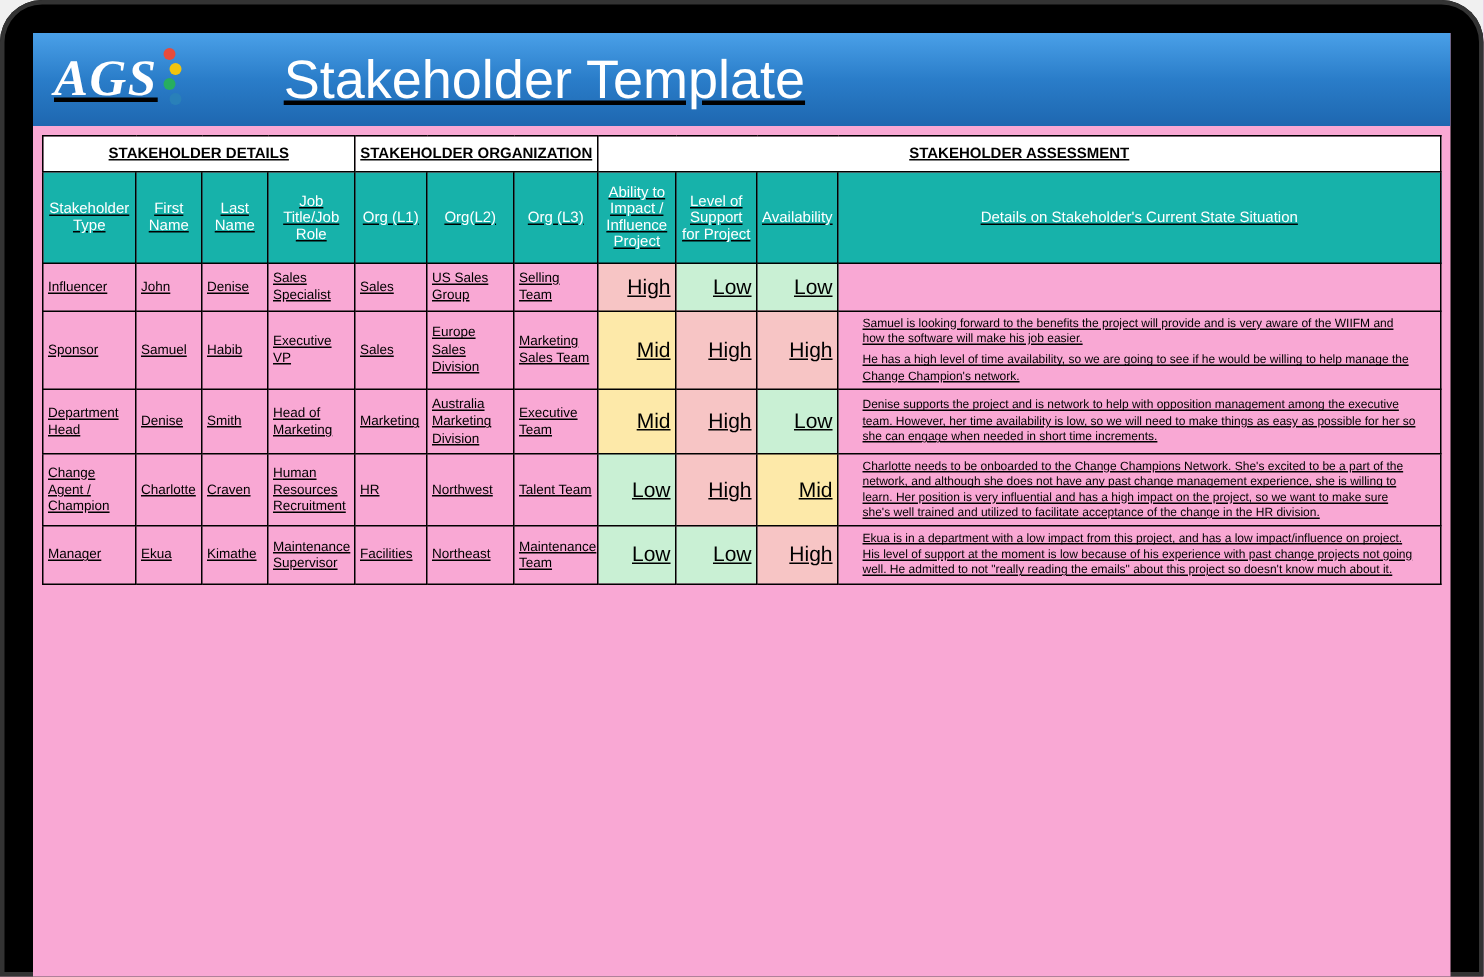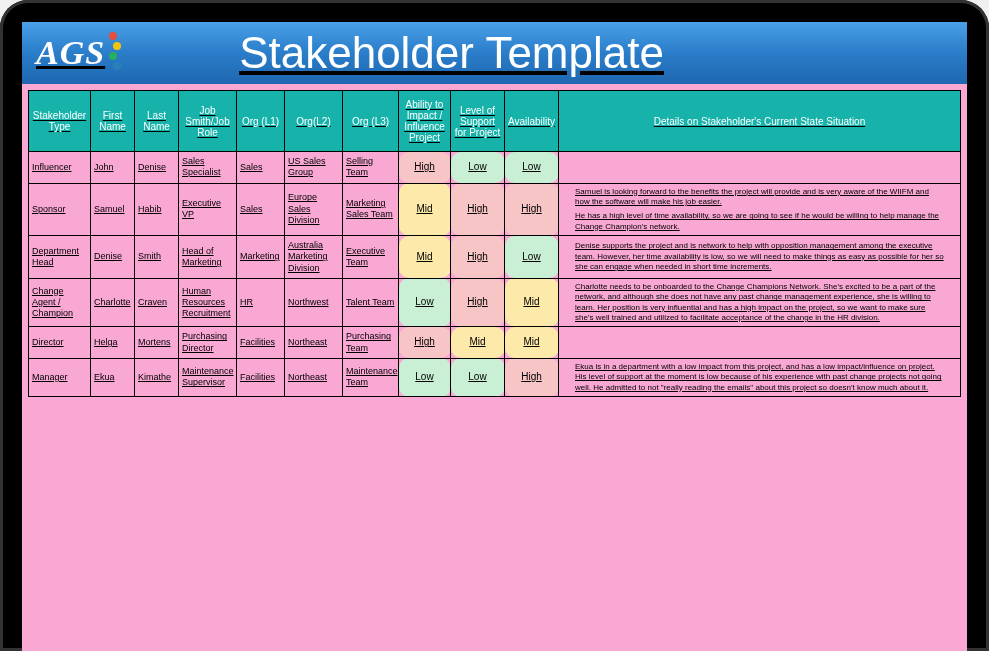--- a/index.html
+++ b/index.html
@@ -55,23 +55,23 @@
     gap: 0px;
     transform: translateY(-2px);
   }
   .dot { width: 8px; height: 8px; border-radius: 50%; margin: 1px 0; }
   .dot.r { background: #e74c3c; }
   .dot.y { background: #f1c40f; margin-left: 4px;}
   .dot.g { background: #27ae60; }
   .dot.b { background: #2980b9; margin-left: 4px;}
   .title {
     color: #fff;
-    font-size: 44px;
+    font-size: 36px;
     font-weight: 300;
-    margin-left: 118px;
+    margin-left: 68px;
   }
   .content {
     flex: 1;
     overflow: auto;
     padding: 6px;
   }
   table {
     width: 100%;
     border-collapse: collapse;
     table-layout: fixed;
@@ -96,21 +96,21 @@
     text-align: center;
     vertical-align: middle;
   }
   tbody td {
     border: 1px solid #000;
     padding: 4px 3px;
     vertical-align: middle;
     font-size: 9px;
     line-height: 1.25;
   }
-  td.badge { text-align: center; font-weight: normal; font-size: 10px; border-radius: 10px; }
+  td.badge { text-align: right; font-weight: normal; font-size: 14px; }
   .bg-high { background: #f7c5c5; }
   .bg-mid  { background: #fde9a9; }
   .bg-low  { background: #c9f0d4; }
   col.c-type  { width: 62px; }
   col.c-first { width: 44px; }
   col.c-last  { width: 44px; }
   col.c-job   { width: 58px; }
   col.c-l1    { width: 48px; }
   col.c-l2    { width: 58px; }
   col.c-l3    { width: 56px; }
@@ -149,24 +149,29 @@
           <col class="c-l1">
             <col class="c-l2">
             <col class="c-l3">
           <col class="c-imp">
             <col class="c-sup">
             <col class="c-ava">
             <col class="c-det">
         </colgroup>
         <thead>
           <tr>
+            <th class="section" colspan="4">STAKEHOLDER DETAILS</th>
+            <th class="section" colspan="3">STAKEHOLDER ORGANIZATION</th>
+            <th class="section" colspan="4">STAKEHOLDER ASSESSMENT</th>
+          </tr>
+          <tr>
             <th class="col">Stakeholder Type</th>
             <th class="col">First Name</th>
             <th class="col">Last Name</th>
-            <th class="col">Job Smith/Job Role</th>
+            <th class="col">Job Title/Job Role</th>
             <th class="col">Org (L1)</th>
             <th class="col">Org(L2)</th>
             <th class="col">Org (L3)</th>
             <th class="col">Ability to Impact / Influence Project</th>
             <th class="col">Level of Support for Project</th>
             <th class="col">Availability</th>
             <th class="col">Details on Stakeholder's Current State Situation</th>
           </tr>
         </thead>
         <tbody id="tbody">
@@ -223,33 +228,20 @@
               <td>Northwest</td>
               <td>Talent Team</td>
               <td class="badge bg-low">Low</td>
               <td class="badge bg-high">High</td>
               <td class="badge bg-mid">Mid</td>
               <td class="details">
                 <p>Charlotte needs to be onboarded to the Change Champions Network. She's excited to be a part of the network, and although she does not have any past change management experience, she is willing to learn. Her position is very influential and has a high impact on the project, so we want to make sure she's well trained and utilized to facilitate acceptance of the change in the HR division.</p>
               </td>
             </tr>
             <tr>
-              <td>Director</td>
-              <td>Helga</td>
-              <td>Mortens</td>
-              <td>Purchasing Director</td>
-              <td>Facilities</td>
-              <td>Northeast</td>
-              <td>Purchasing Team</td>
-              <td class="badge bg-high">High</td>
-              <td class="badge bg-mid">Mid</td>
-              <td class="badge bg-mid">Mid</td>
-              <td class="details"></td>
-            </tr>
-            <tr>
               <td>Manager</td>
               <td>Ekua</td>
               <td>Kimathe</td>
               <td>Maintenance Supervisor</td>
               <td>Facilities</td>
               <td>Northeast</td>
               <td>Maintenance Team</td>
               <td class="badge bg-low">Low</td>
               <td class="badge bg-low">Low</td>
               <td class="badge bg-high">High</td>

